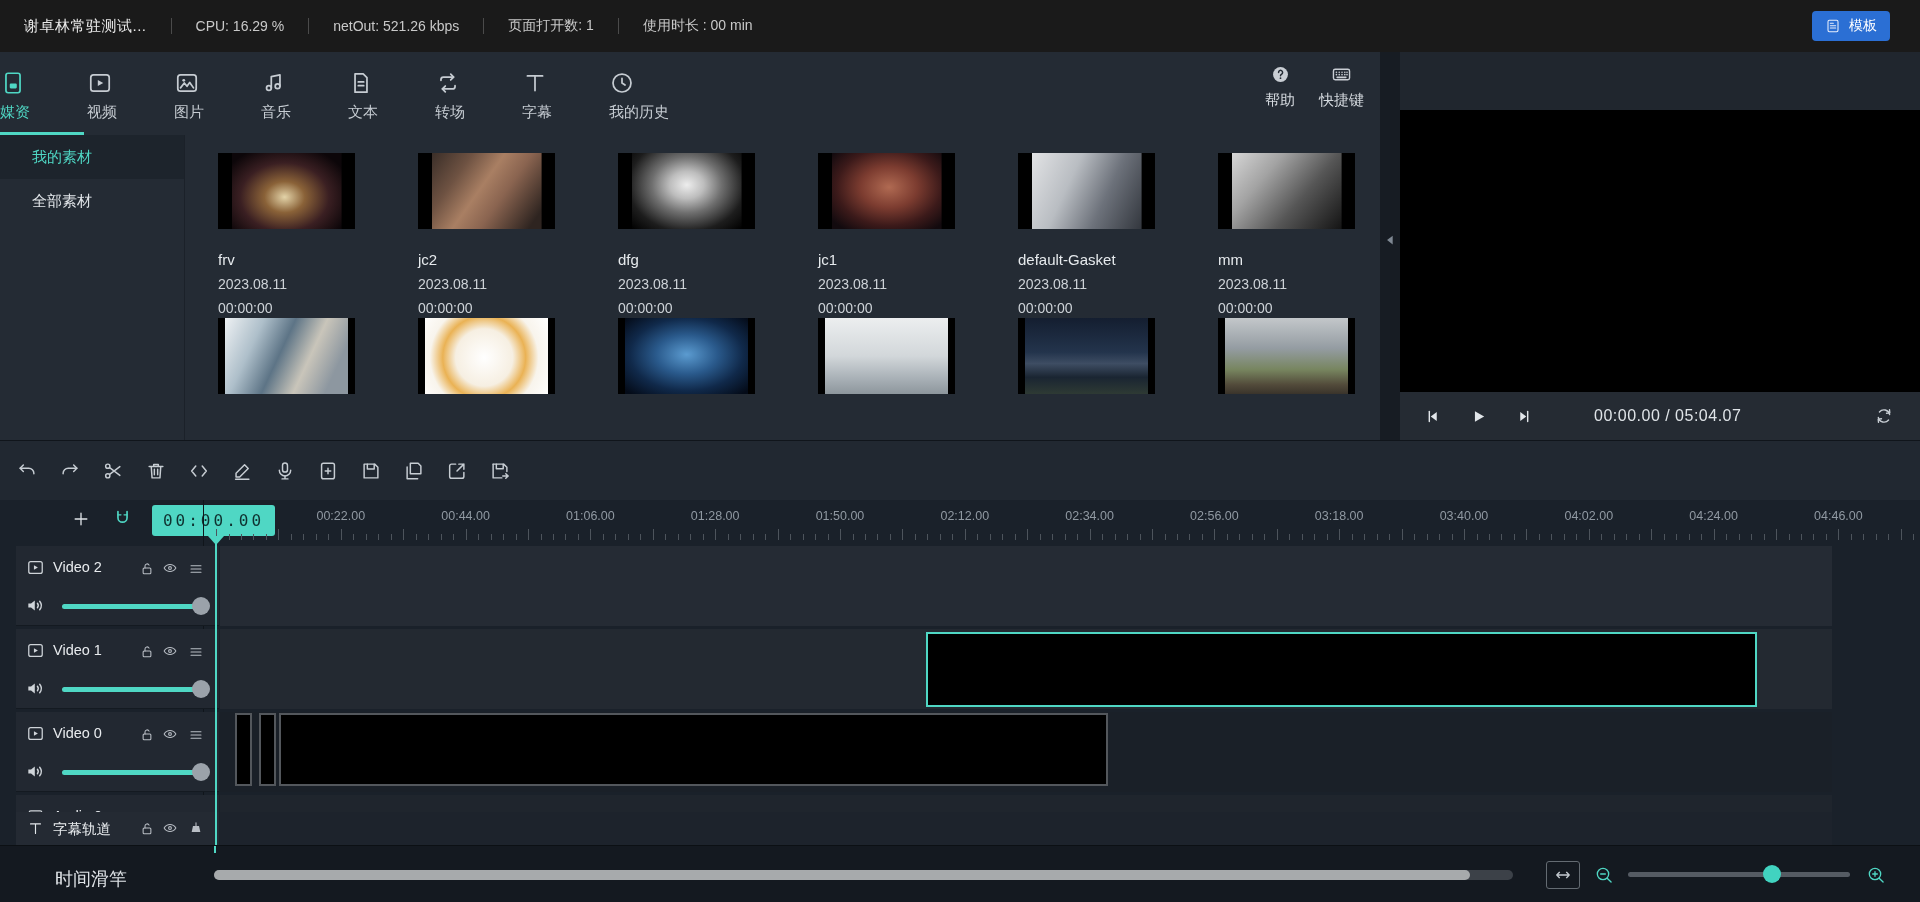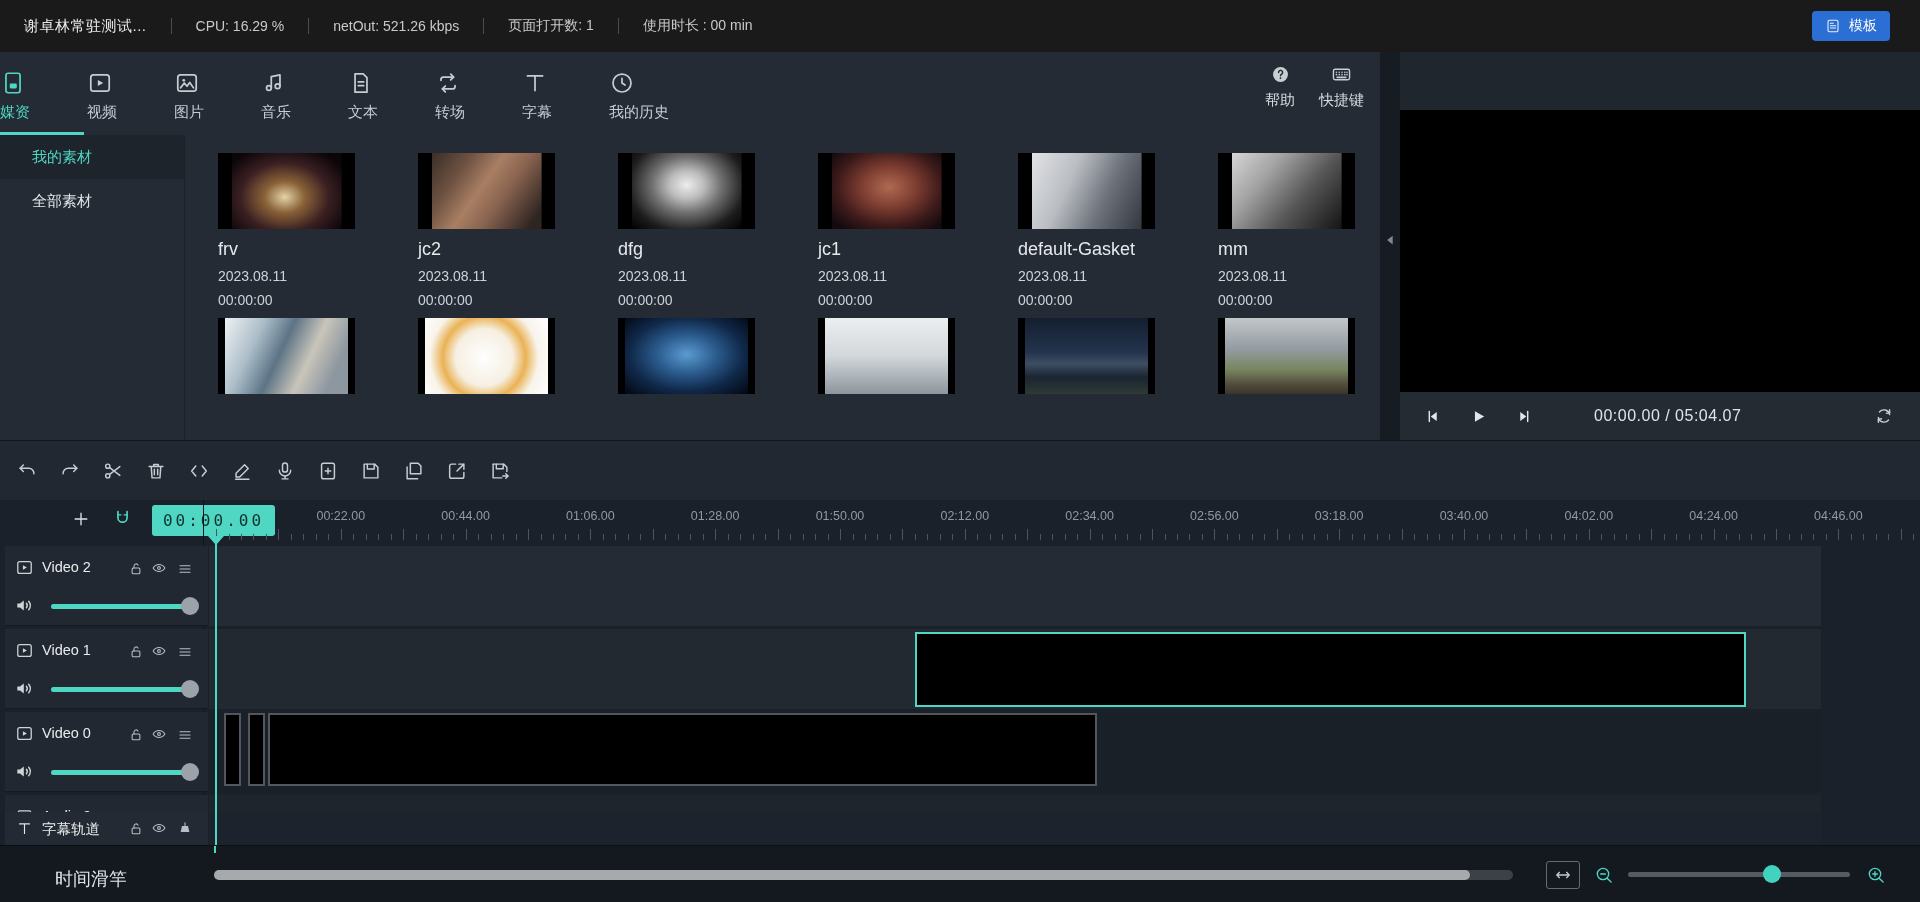--- a/index.html
+++ b/index.html
@@ -33,21 +33,21 @@
 
   .sidebar{position:absolute;left:0;top:83px;width:185px;height:305px;border-right:1px solid #1b2129}
   .side-item{height:44px;display:flex;align-items:center;padding-left:32px;font-size:15px;color:#e2e6ea;cursor:pointer}
   .side-item.active{background:#1d242c;color:#4fd7c4}
 
   .media-grid{position:absolute;left:185px;top:83px;right:0;bottom:0;overflow:hidden}
   .mrow{position:absolute;left:33px;display:flex;gap:63px}
   .mrow1{top:18px}.mrow2{top:183px}
   .card{width:137px;cursor:pointer}
   .thumb{width:137px;height:76px;background-color:#000;background-repeat:no-repeat;background-position:center;cursor:pointer}
-  .cname{margin-top:10px;font-size:18px;color:#e6eaed;white-space:nowrap}
+  .cname{margin-top:22px;font-size:15px;color:#e6eaed;white-space:nowrap}
   .cmeta{margin-top:8px;font-size:14px;color:#ced3d8}
 
   .vsplit{position:absolute;left:1380px;top:52px;width:20px;height:388px;background:#171c23}
   .collapse{position:absolute;left:1383px;top:228px;width:15px;height:24px;color:#7f8893;cursor:pointer}
 
   
   .preview{position:absolute;left:1400px;top:52px;width:520px;height:388px;background:#20262e}
   .pv-head{height:58px;display:flex;align-items:center;padding:0 24px;gap:13px;color:#e3e7ea;font-size:15px}
   .pv-head .vic{width:21px;height:21px;color:#d6dbe0}
   .pv-expand{margin-left:auto;width:18px;height:18px;color:#c3c9cf;cursor:pointer}
@@ -64,21 +64,21 @@
   
   .timeline{position:absolute;left:0;top:500px;width:1920px;height:345px;background:#1a212a}
   .tl-plus{position:absolute;left:71px;top:9px;width:20px;height:20px;color:#dfe3e7;cursor:pointer}
   .tl-magnet{position:absolute;left:112px;top:8px;width:21px;height:21px;color:#4fd7c4;cursor:pointer}
   .timebox{position:absolute;left:152px;top:5px;width:123px;height:31px;background:#4fd7c4;border-radius:3px;display:flex;align-items:center;justify-content:center;font-family:"DejaVu Sans Mono",monospace;font-size:16px;letter-spacing:3px;color:#0f3230;cursor:pointer}
   .ruler{position:absolute;left:204px;top:0;right:0;height:40px;cursor:pointer}
   .rlabel{position:absolute;top:9px;font-size:12.5px;color:#9099a2;transform:translateX(-50%);white-space:nowrap}
   .rtick{position:absolute;bottom:0;width:1px;background:#4d545c}
   .vline{position:absolute;left:203px;top:0;width:1px;height:345px;background:#10151b}
 
-  .tracks{position:absolute;left:5px;top:40px;width:1816px;height:305px;overflow:hidden}
+  .tracks{position:absolute;left:16px;top:40px;width:1816px;height:305px;overflow:hidden}
   .trow{position:absolute;left:0;width:203px;height:80px;background:#222831;border-bottom:1px solid #141a21}
   .trow .kic{position:absolute;left:10px;top:12px;width:19px;height:19px;color:#cfd4d9}
   .trow .tname{position:absolute;left:37px;top:13px;font-size:14.5px;color:#e8ebee}
   .hic{position:absolute;width:16px;height:16px;color:#b9bec5;cursor:pointer}
   .spk{position:absolute;left:9px;top:49px;width:21px;height:21px;color:#cfd4d9}
   .vol{position:absolute;left:46px;top:51px;width:148px;height:18px;cursor:pointer}
   .vol-track{position:absolute;left:0;top:7px;width:100%;height:5px;border-radius:3px;background:#3a414a}
   .vol-fill{position:absolute;left:0;top:7px;height:5px;border-radius:3px;background:#4fd7c4}
   .vol-thumb{position:absolute;top:0;width:18px;height:18px;border-radius:50%;background:#9ba2aa;cursor:pointer}
   .lane{position:absolute;left:204px;right:0}

